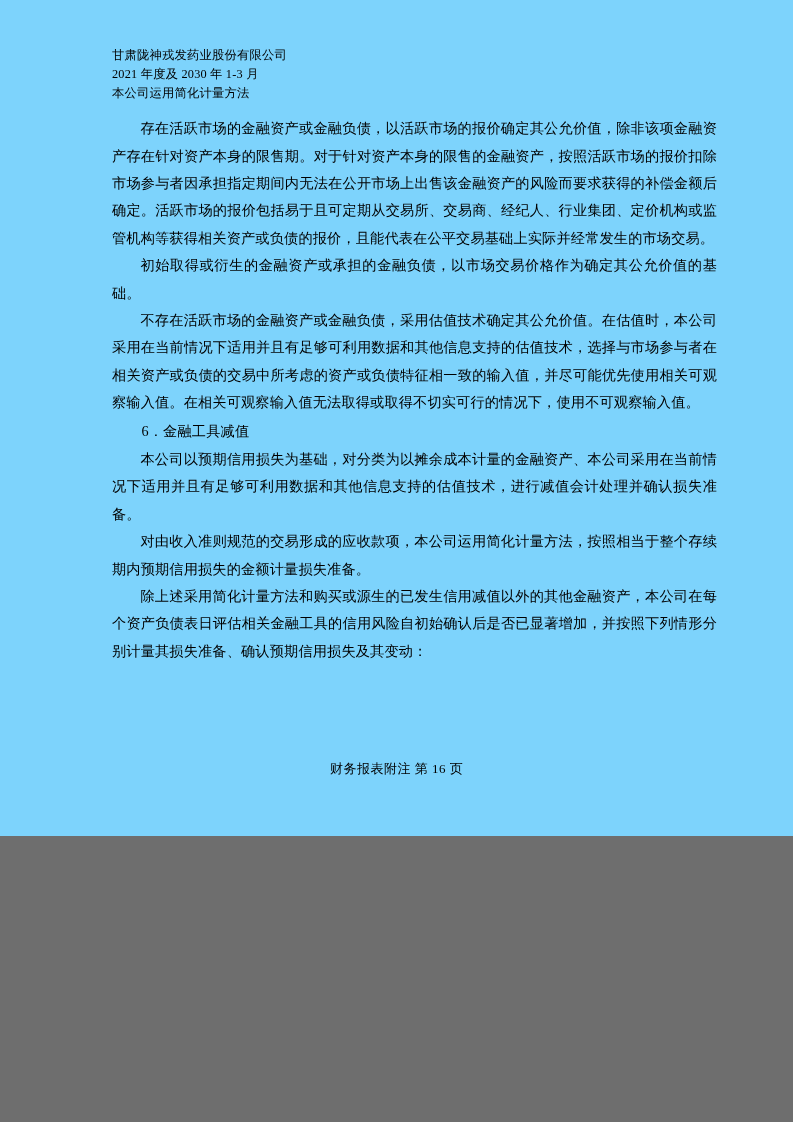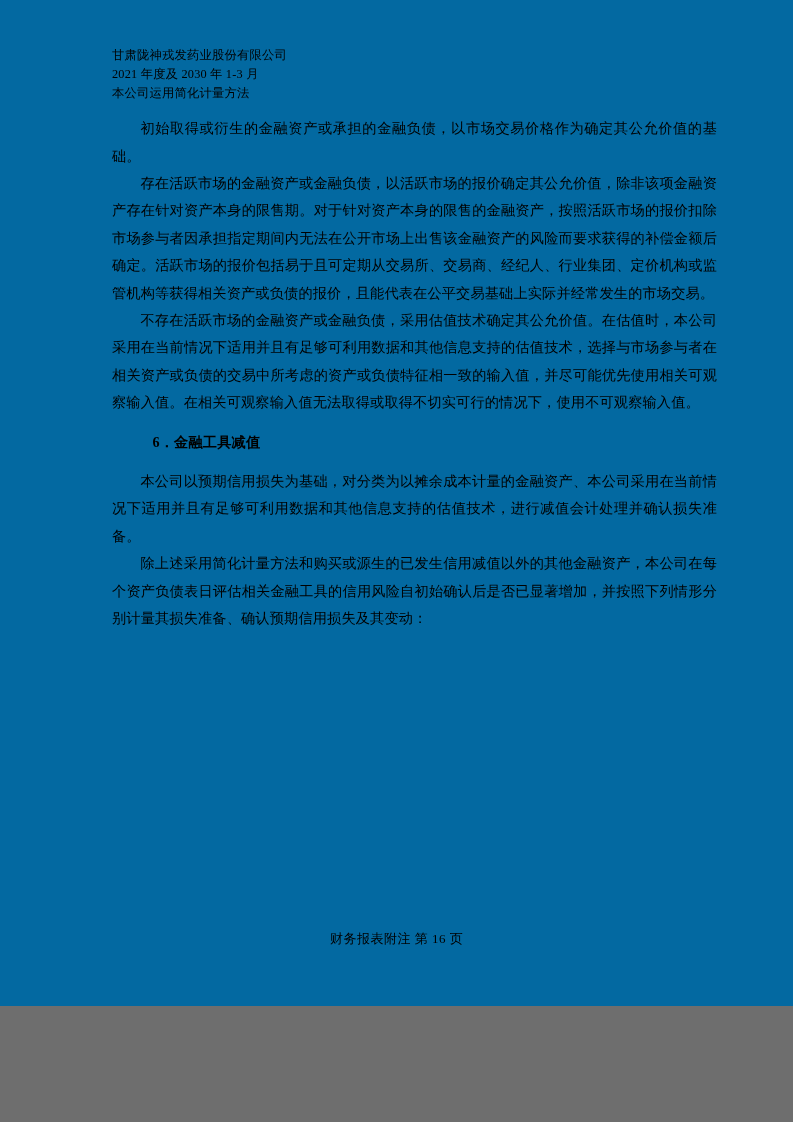--- a/index.html
+++ b/index.html
@@ -6,23 +6,23 @@
     margin: 0;
     padding: 0;
     background: #6e6e6e;
   }
   body {
     font-family: "Liberation Serif", "DejaVu Serif", serif;
   }
   .page {
     position: relative;
     width: 793px;
-    height: 1006px;
+    height: 836px;
     margin: 0 auto;
-    background: #0369a1;
+    background: #7dd3fc;
     box-sizing: border-box;
     overflow: hidden;
     box-shadow: 0 0 3px rgba(0,0,0,0.4);
   }
   .page-inner {
     position: absolute;
     left: 0;
     top: 0;
     right: 0;
     bottom: 0;
@@ -49,24 +49,24 @@
     margin: 0 0 0 0;
     font-size: 14.2px;
     line-height: 27.4px;
     text-align: justify;
     text-justify: inter-ideograph;
     text-indent: 2em;
     color: #000;
     letter-spacing: 0.15px;
   }
   h2.section-title {
-    margin: 12px;
+    margin: 1px;
     font-size: 14.2px;
     line-height: 27.4px;
-    font-weight: bold;
+    font-weight: normal;
     text-indent: 2em;
     color: #000;
     letter-spacing: 0.2px;
   }
   .footer {
     position: absolute;
     left: 0;
     right: 0;
     bottom: 58px;
     text-align: center;
@@ -83,26 +83,27 @@
   <div class="page-inner">
 
     <div class="header">
       <div>甘肃陇神戎发药业股份有限公司</div>
       <div>2021 年度及 2030 年 1-3 月</div>
       <div>本公司运用简化计量方法</div>
     </div>
 
     <div class="body-block">
 
+      <p class="para">存在活跃市场的金融资产或金融负债，以活跃市场的报价确定其公允价值，除非该项金融资产存在针对资产本身的限售期。对于针对资产本身的限售的金融资产，按照活跃市场的报价扣除市场参与者因承担指定期间内无法在公开市场上出售该金融资产的风险而要求获得的补偿金额后确定。活跃市场的报价包括易于且可定期从交易所、交易商、经纪人、行业集团、定价机构或监管机构等获得相关资产或负债的报价，且能代表在公平交易基础上实际并经常发生的市场交易。</p>
       <p class="para">初始取得或衍生的金融资产或承担的金融负债，以市场交易价格作为确定其公允价值的基础。</p>
-      <p class="para">存在活跃市场的金融资产或金融负债，以活跃市场的报价确定其公允价值，除非该项金融资产存在针对资产本身的限售期。对于针对资产本身的限售的金融资产，按照活跃市场的报价扣除市场参与者因承担指定期间内无法在公开市场上出售该金融资产的风险而要求获得的补偿金额后确定。活跃市场的报价包括易于且可定期从交易所、交易商、经纪人、行业集团、定价机构或监管机构等获得相关资产或负债的报价，且能代表在公平交易基础上实际并经常发生的市场交易。</p>
       <p class="para">不存在活跃市场的金融资产或金融负债，采用估值技术确定其公允价值。在估值时，本公司采用在当前情况下适用并且有足够可利用数据和其他信息支持的估值技术，选择与市场参与者在相关资产或负债的交易中所考虑的资产或负债特征相一致的输入值，并尽可能优先使用相关可观察输入值。在相关可观察输入值无法取得或取得不切实可行的情况下，使用不可观察输入值。</p>
 
       <h2 class="section-title">6．金融工具减值</h2>
 
       <p class="para">本公司以预期信用损失为基础，对分类为以摊余成本计量的金融资产、本公司采用在当前情况下适用并且有足够可利用数据和其他信息支持的估值技术，进行减值会计处理并确认损失准备。</p>
+      <p class="para">对由收入准则规范的交易形成的应收款项，本公司运用简化计量方法，按照相当于整个存续期内预期信用损失的金额计量损失准备。</p>
       <p class="para">除上述采用简化计量方法和购买或源生的已发生信用减值以外的其他金融资产，本公司在每个资产负债表日评估相关金融工具的信用风险自初始确认后是否已显著增加，并按照下列情形分别计量其损失准备、确认预期信用损失及其变动：</p>
 
     </div>
   </div>
 
   <div class="footer">财务报表附注  第 16 页</div>
 </div>
 
 </body></html>

